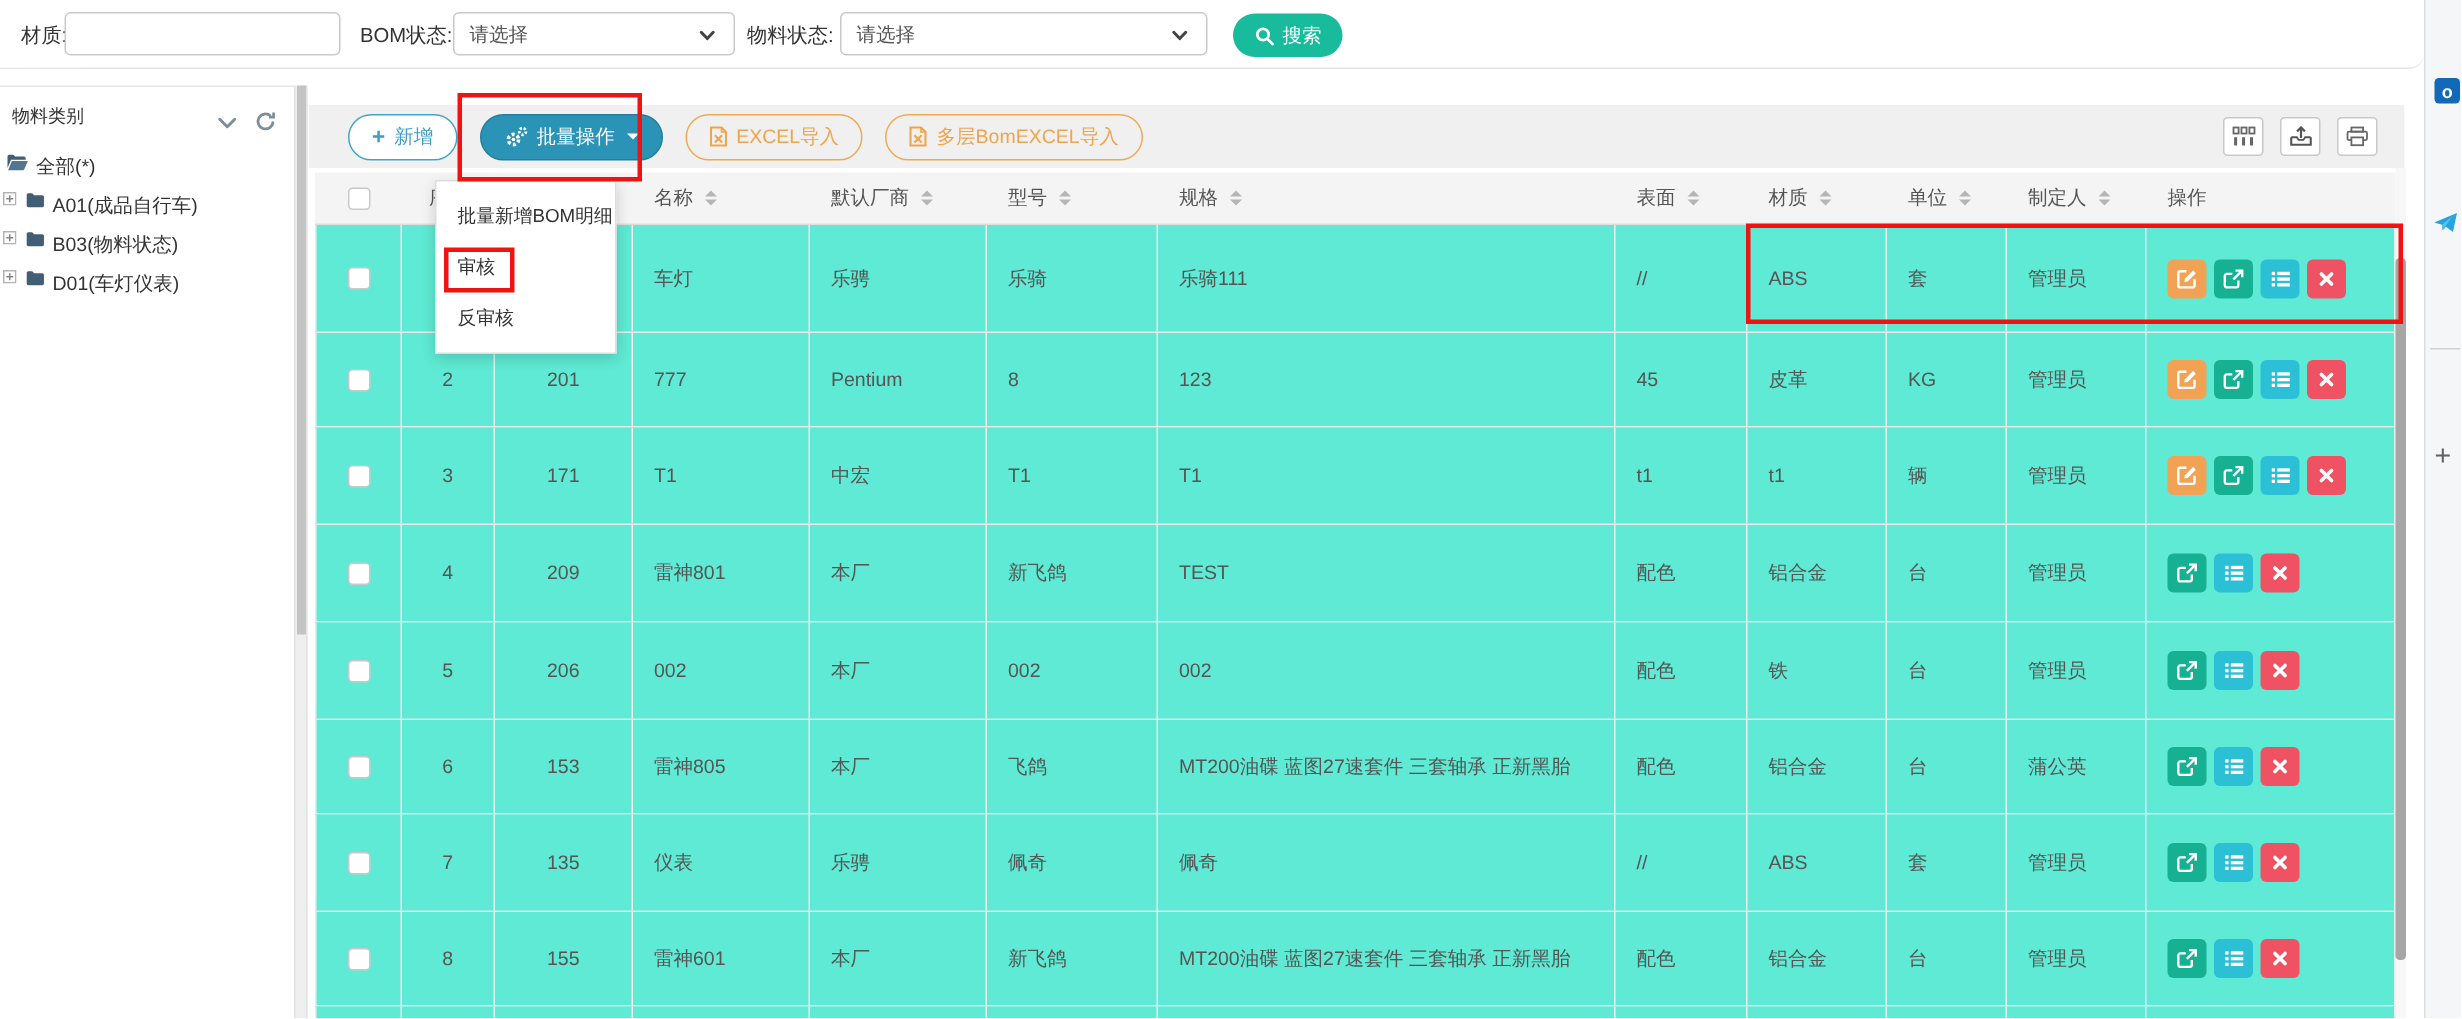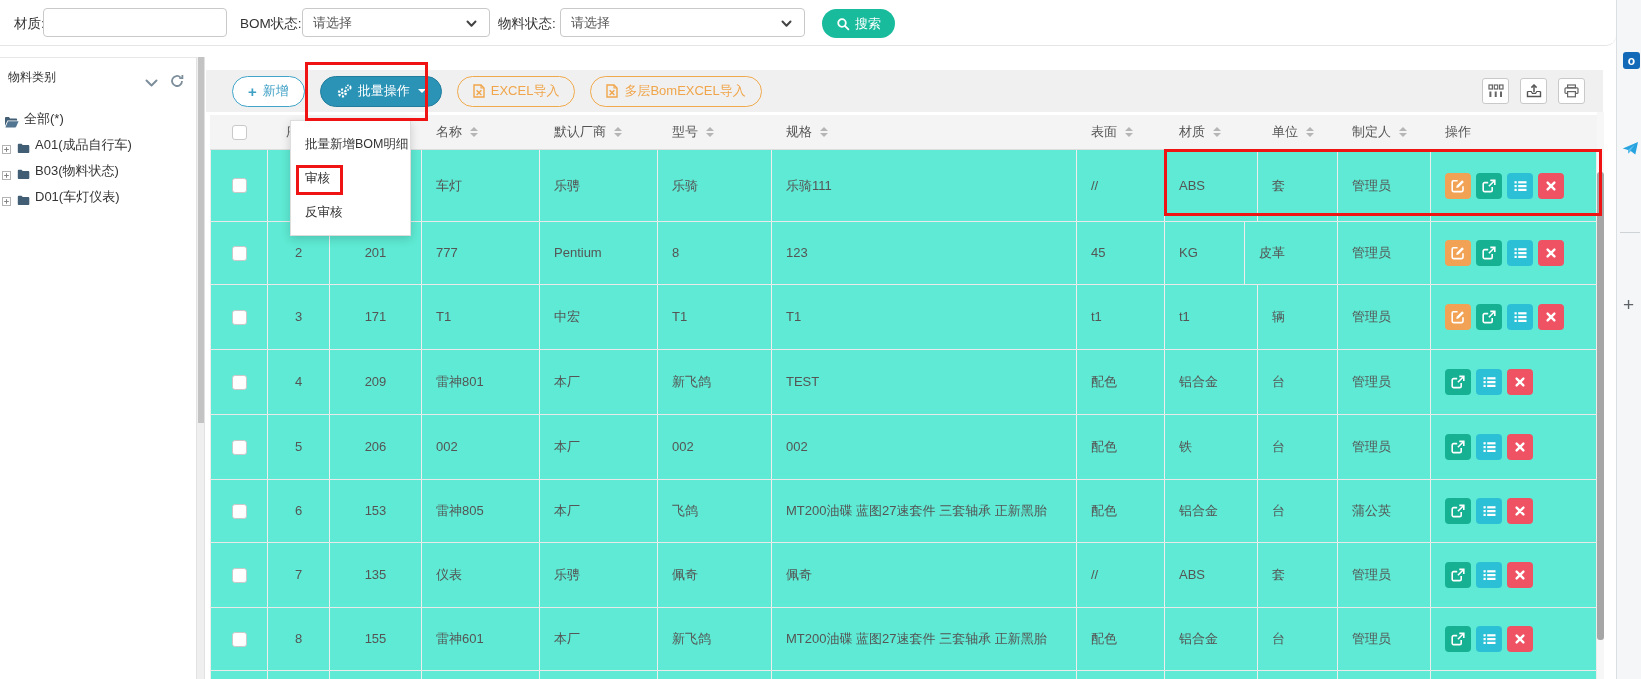--- a/index.html
+++ b/index.html
@@ -18,21 +18,21 @@
   .fsel .car{position:absolute;right:12px;top:11px;}
   .search{position:absolute;left:822px;top:9px;height:29px;border:none;border-radius:15px;
     background:#18bc9c;color:#fff;font-size:13px;display:inline-flex;align-items:center;gap:5px;
     padding:0 14px;cursor:pointer;font-family:inherit;}
 
   
   .sidebar{position:absolute;left:0;top:57px;width:196px;height:622px;background:#fff;border-top:1px solid #e7e7e7;}
   .stitle{position:absolute;left:8px;top:11px;font-size:12px;color:#333;}
   .shicon{position:absolute;top:16px;cursor:pointer;}
   .tree{position:absolute;left:0;top:44px;width:196px;}
-  .tnode{height:26px;display:flex;align-items:flex-end;font-size:13px;color:#333;cursor:pointer;white-space:nowrap;}
+  .tnode{height:26px;display:flex;align-items:flex-start;font-size:13px;color:#333;cursor:pointer;white-space:nowrap;}
   .tnode .exp{margin:0 6px 0 2px;flex:0 0 auto;display:inline-flex;}
   .tnode .fold{margin-right:5px;flex:0 0 auto;display:inline-flex;}
   .tnode.root{padding-left:4px;}
 
   
   .splitter{position:absolute;left:196px;top:57px;width:9px;height:622px;background:#efefef;
     border-left:1px solid #e2e2e2;border-right:1px solid #e2e2e2;}
   .splitter .thumb{position:absolute;left:1px;top:0;width:6px;height:366px;background:#c3c3c3;}
 
   
@@ -403,22 +403,22 @@
             <div class="td center" style="width: 58px;">
               <span class="cbx"></span>
             </div>
             <div class="td center" style="width: 62px;">2</div>
             <div class="td center" style="width: 92px;">201</div>
             <div class="td pad" style="width: 118px;">777</div>
             <div class="td pad" style="width: 118px;">Pentium</div>
             <div class="td pad" style="width: 114px;">8</div>
             <div class="td pad" style="width: 305px;">123</div>
             <div class="td pad" style="width: 88px;">45</div>
+            <div class="td pad" style="width: 93px;">皮革</div>
             <div class="td pad" style="width: 80px;">KG</div>
-            <div class="td pad" style="width: 93px;">皮革</div>
             <div class="td pad" style="width: 93px;">管理员</div>
             <div class="td pad" style="width: 166px;">
               <button class="ab ab-edit">
                 <span style="display: inline-flex;">
                   <svg width="16" height="16" viewBox="0 0 16 16">
                     <path d="M13 8.2 V12.3 A1.3 1.3 0 0 1 11.7 13.6 H3.5 A1.3 1.3 0 0 1 2.2 12.3 V4.1 A1.3 1.3 0 0 1 3.5 2.8 H7.6" fill="none" stroke="#fff" stroke-width="1.6"></path>
                     <path d="M6.3 10 L6.6 7.8 L12.1 2.3 L13.9 4.1 L8.4 9.6 Z" fill="#fff"></path>
                   </svg>
                 </span>
               </button>

